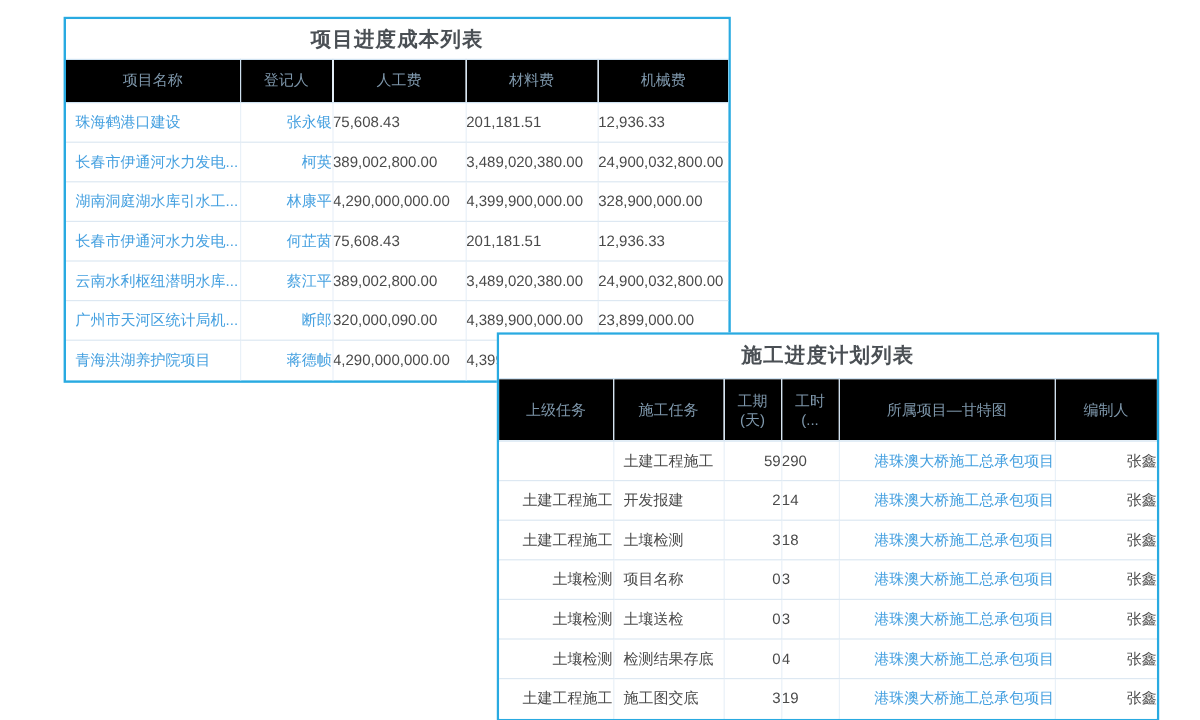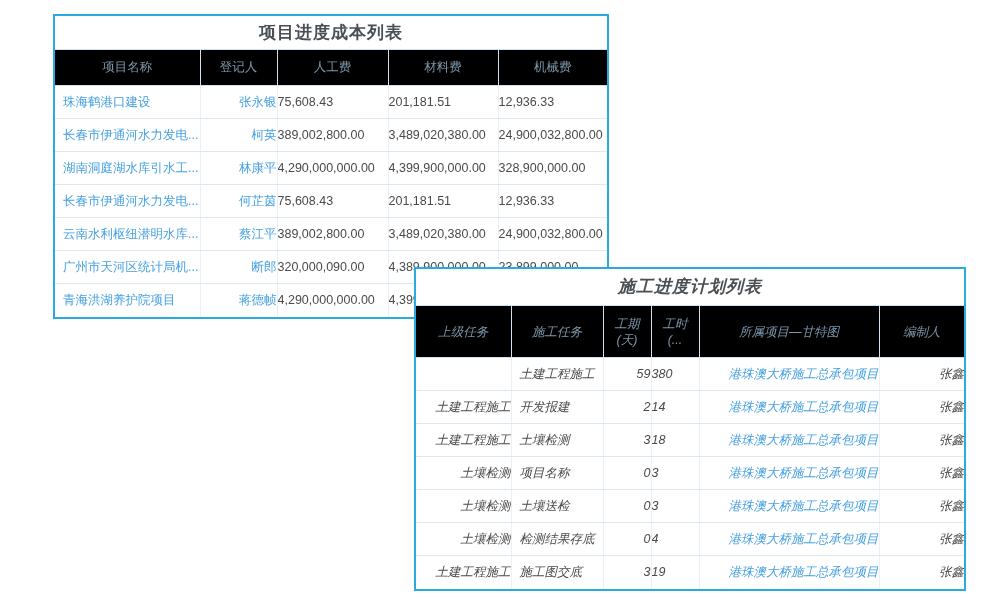--- a/index.html
+++ b/index.html
@@ -2,21 +2,21 @@
 <html><head>
 <meta charset="utf-8">
 <style>
   * { margin:0; padding:0; box-sizing:border-box; }
   html,body { width:1000px; height:600px; background:#ffffff; overflow:hidden;
               font-family:"Liberation Sans","DejaVu Sans",sans-serif; }
   body { position:relative; }
 
   .panel { position:absolute; background:#ffffff; border:2px solid #29aae1; }
   #cost-panel { left:53px; top:14px; width:556px; z-index:1; }
-  #schedule-panel { left:414px; top:267px; width:552px; z-index:2;font-style:italic; }
+  #schedule-panel { left:414px; top:277px; width:552px; z-index:2; }
 
   .ptitle { text-align:center; font-weight:bold; font-size:17px; color:#4a4f54;
             background:#ffffff; letter-spacing:1px; }
   #cost-panel .ptitle { height:33px; line-height:33px; }
   #schedule-panel .ptitle { height:36px; line-height:36px; }
 
   table { width:100%; border-collapse:collapse; table-layout:fixed; }
   th { background:#000000; color:#7e97ab; font-weight:normal; font-size:12.5px;
        text-align:center; vertical-align:middle;
        border-top:1px solid #cfe2f1; border-bottom:1px solid #cfe2f1;
@@ -146,21 +146,21 @@
         <th>
           <span class="h1">编制人</span>
         </th>
       </tr>
     </thead>
     <tbody>
       <tr>
         <td class="ac"></td>
         <td class="al">土建工程施工</td>
         <td class="ac">59</td>
-        <td class="ar">380</td>
+        <td class="ar">290</td>
         <td class="ac link">港珠澳大桥施工总承包项目</td>
         <td class="ac">张鑫</td>
       </tr>
       <tr>
         <td class="ac">土建工程施工</td>
         <td class="al">开发报建</td>
         <td class="ac">2</td>
         <td class="ar">14</td>
         <td class="ac link">港珠澳大桥施工总承包项目</td>
         <td class="ac">张鑫</td>

